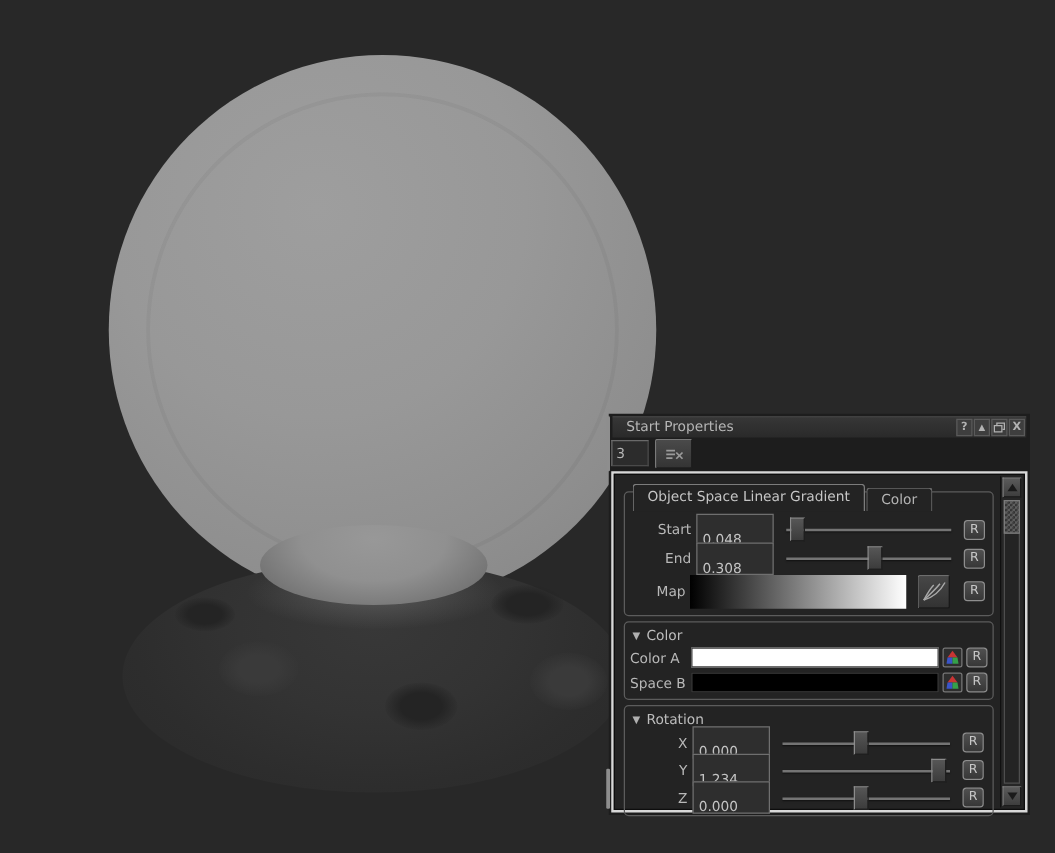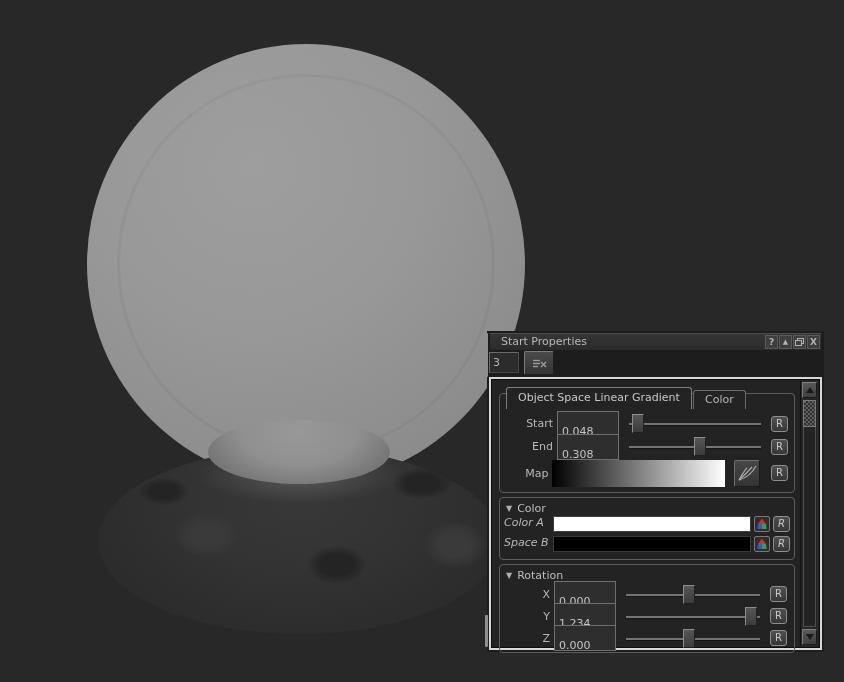--- a/index.html
+++ b/index.html
@@ -88,21 +88,21 @@
   .grad { width:190px; height:27px; background:linear-gradient(to right, #000000, #ffffff); }
   .curve-btn { width:28px; height:27px; margin-left:9px;
     background:linear-gradient(#474747, #333333); border:1px solid;
     border-color:#6e6e6e #191919 #191919 #6e6e6e; border-radius:2px;
     display:flex; align-items:center; justify-content:center; }
   .row-map .rbtn { margin-left:11px; }
 
   .group-pad { padding:2px 4px 3px 4px; }
   .sec-head { height:16px; display:flex; align-items:center; color:#bdbdbd; }
   .sec-head .tri { font-size:8px; color:#b0b0b0; margin:0 5px 0 2px; }
-  .crow { display:flex; height:20px;font-style:italic; }
+  .crow { display:flex; align-items:center; height:20px; }
   .clbl { width:49px; color:#b8b8b8; white-space:nowrap; }
   .swatch { flex:1; height:16px; border:1px solid #3c3c3c; }
   .rgb-btn { width:16px; height:16px; margin-left:3px; background:#2e2e2e;
     border:1px solid #777; border-radius:2px;
     display:flex; align-items:center; justify-content:center; }
   .crow .rbtn { margin-left:3px; }
 
   .rot-row { display:flex; align-items:center; height:22px; padding-right:3px; }
   .rot-row .lbl { width:46px; }
 

